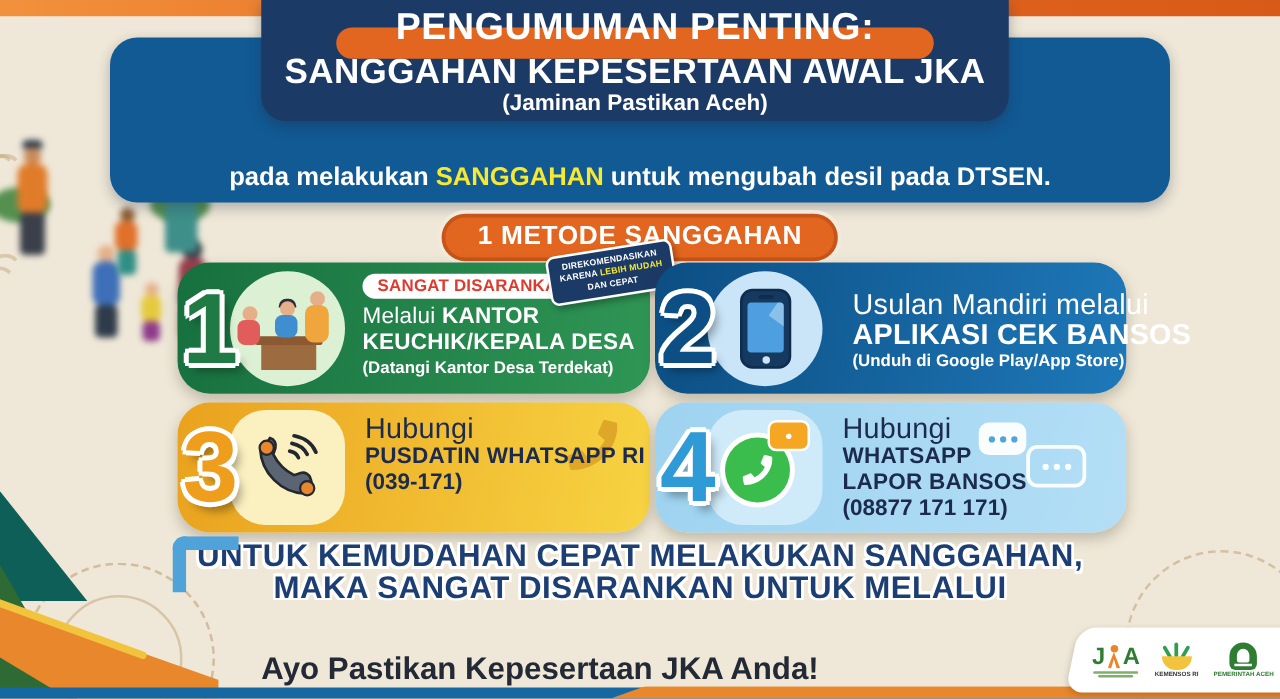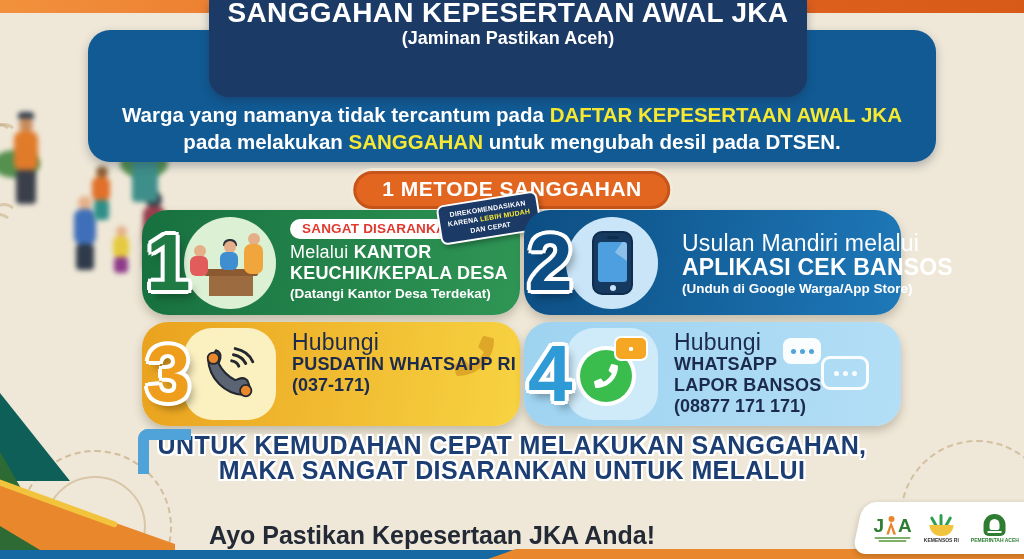--- a/index.html
+++ b/index.html
@@ -208,26 +208,29 @@
   <div class="topbar"></div>
   <div class="corner c-teal"></div>
   <div class="corner c-green"></div>
   <div class="corner c-orange"></div>
   <div class="corner c-yellow"></div>
   <div class="bb-blue"></div>
   <div class="bb-orange"></div>
 
   <div class="intro-box">
     <div class="intro-lines">
-      <div><span>Warga yang namanya tidak tercantum pada </span><span class="yellow">DAFTAR KEPESERTAAN AWAL JKA</span></div>
       <div><span>pada melakukan </span><span class="yellow">SANGGAHAN</span><span> untuk mengubah desil pada DTSEN.</span></div>
     </div>
   </div>
 
   <div class="header-box">
+    <div class="kicker-wrap">
+      <div class="kicker-pill"></div>
+      <div class="kicker">PENGUMUMAN PENTING:</div>
+    </div>
     <div class="h-title">SANGGAHAN KEPESERTAAN AWAL JKA</div>
     <div class="h-sub">(Jaminan Pastikan Aceh)</div>
   </div>
 
   <div class="section-pill">1 METODE SANGGAHAN</div>
 
   <div class="card card1">
     <div class="num n1">1</div>
     <div class="blob round blob1">
       <div class="il-table"></div>
@@ -257,21 +260,21 @@
       <div class="ph-body"></div>
         <div class="ph-screen">
           <div class="ph-gloss"></div>
         </div>
         <div class="ph-spk"></div>
         <div class="ph-home"></div>
     </div>
     <div class="ctext ct2">
       <div class="cl cl2">Usulan Mandiri melalui</div>
       <div class="cl cl2 b">APLIKASI CEK BANSOS</div>
-      <div class="note-sm">(Unduh di Google Warga/App Store)</div>
+      <div class="note-sm">(Unduh di Google Play/App Store)</div>
     </div>
   </div>
 
   <div class="card card3">
     <div class="num n3">3</div>
     <div class="blob squircle blob3">
       <svg class="hs-svg" width="56" height="56" viewBox="0 0 64 64">
         <path d="M34 17 q6 1 8 6" stroke="#23272F" stroke-width="3.4" fill="none" stroke-linecap="round"></path>
         <path d="M36 10 q10 2 14 10" stroke="#23272F" stroke-width="3.4" fill="none" stroke-linecap="round"></path>
         <path d="M38 3 q15 3 20 15" stroke="#23272F" stroke-width="3.4" fill="none" stroke-linecap="round"></path>
@@ -281,21 +284,21 @@
       </svg>
     </div>
     <div class="wm wm-phone">
       <svg width="40" height="40" viewBox="0 0 512 512">
           <path fill="#D89B20" d="M493.4 24.6l-104-24c-11.3-2.6-22.9 3.3-27.5 13.9l-48 112c-4.2 9.8-1.4 21.3 6.9 28l60.6 49.6c-36 76.7-98.9 140.5-177.2 177.2l-49.6-60.6c-6.8-8.3-18.2-11.1-28-6.9l-112 48C3.9 366.5-2 378.1.6 389.4l24 104C27.1 504.2 36.7 512 48 512c256.1 0 464-207.5 464-464 0-11.2-7.7-20.9-18.6-23.4z"></path>
         </svg>
     </div>
     <div class="ctext ct3">
       <div class="cl cl2">Hubungi</div>
       <div class="cl b">PUSDATIN WHATSAPP RI</div>
-      <div class="note-lg">(037-171)</div>
+      <div class="note-lg">(039-171)</div>
     </div>
   </div>
 
   <div class="card card4">
     <div class="num n4">4</div>
     <div class="blob squircle blob4">
       <div class="wa-circle">
         <svg width="24" height="24" viewBox="0 0 512 512">
             <path fill="#fff" d="M493.4 24.6l-104-24c-11.3-2.6-22.9 3.3-27.5 13.9l-48 112c-4.2 9.8-1.4 21.3 6.9 28l60.6 49.6c-36 76.7-98.9 140.5-177.2 177.2l-49.6-60.6c-6.8-8.3-18.2-11.1-28-6.9l-112 48C3.9 366.5-2 378.1.6 389.4l24 104C27.1 504.2 36.7 512 48 512c256.1 0 464-207.5 464-464 0-11.2-7.7-20.9-18.6-23.4z"></path>
           </svg>

